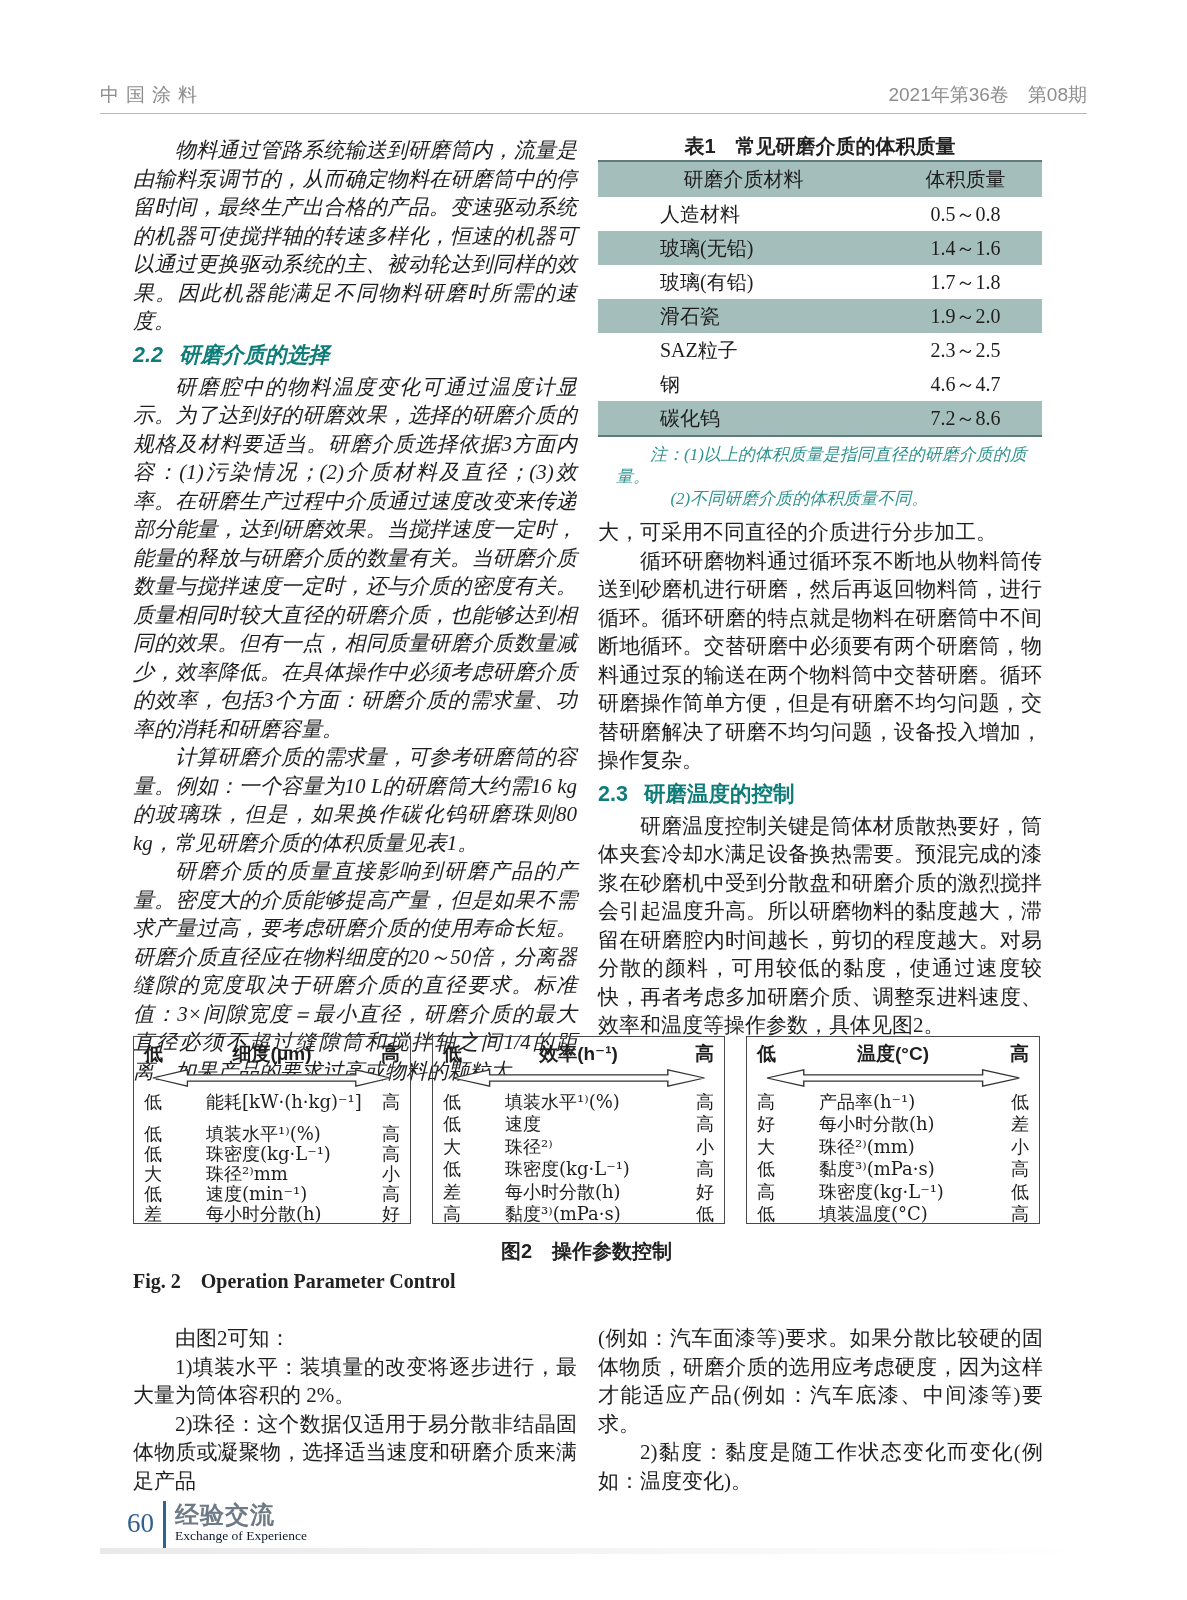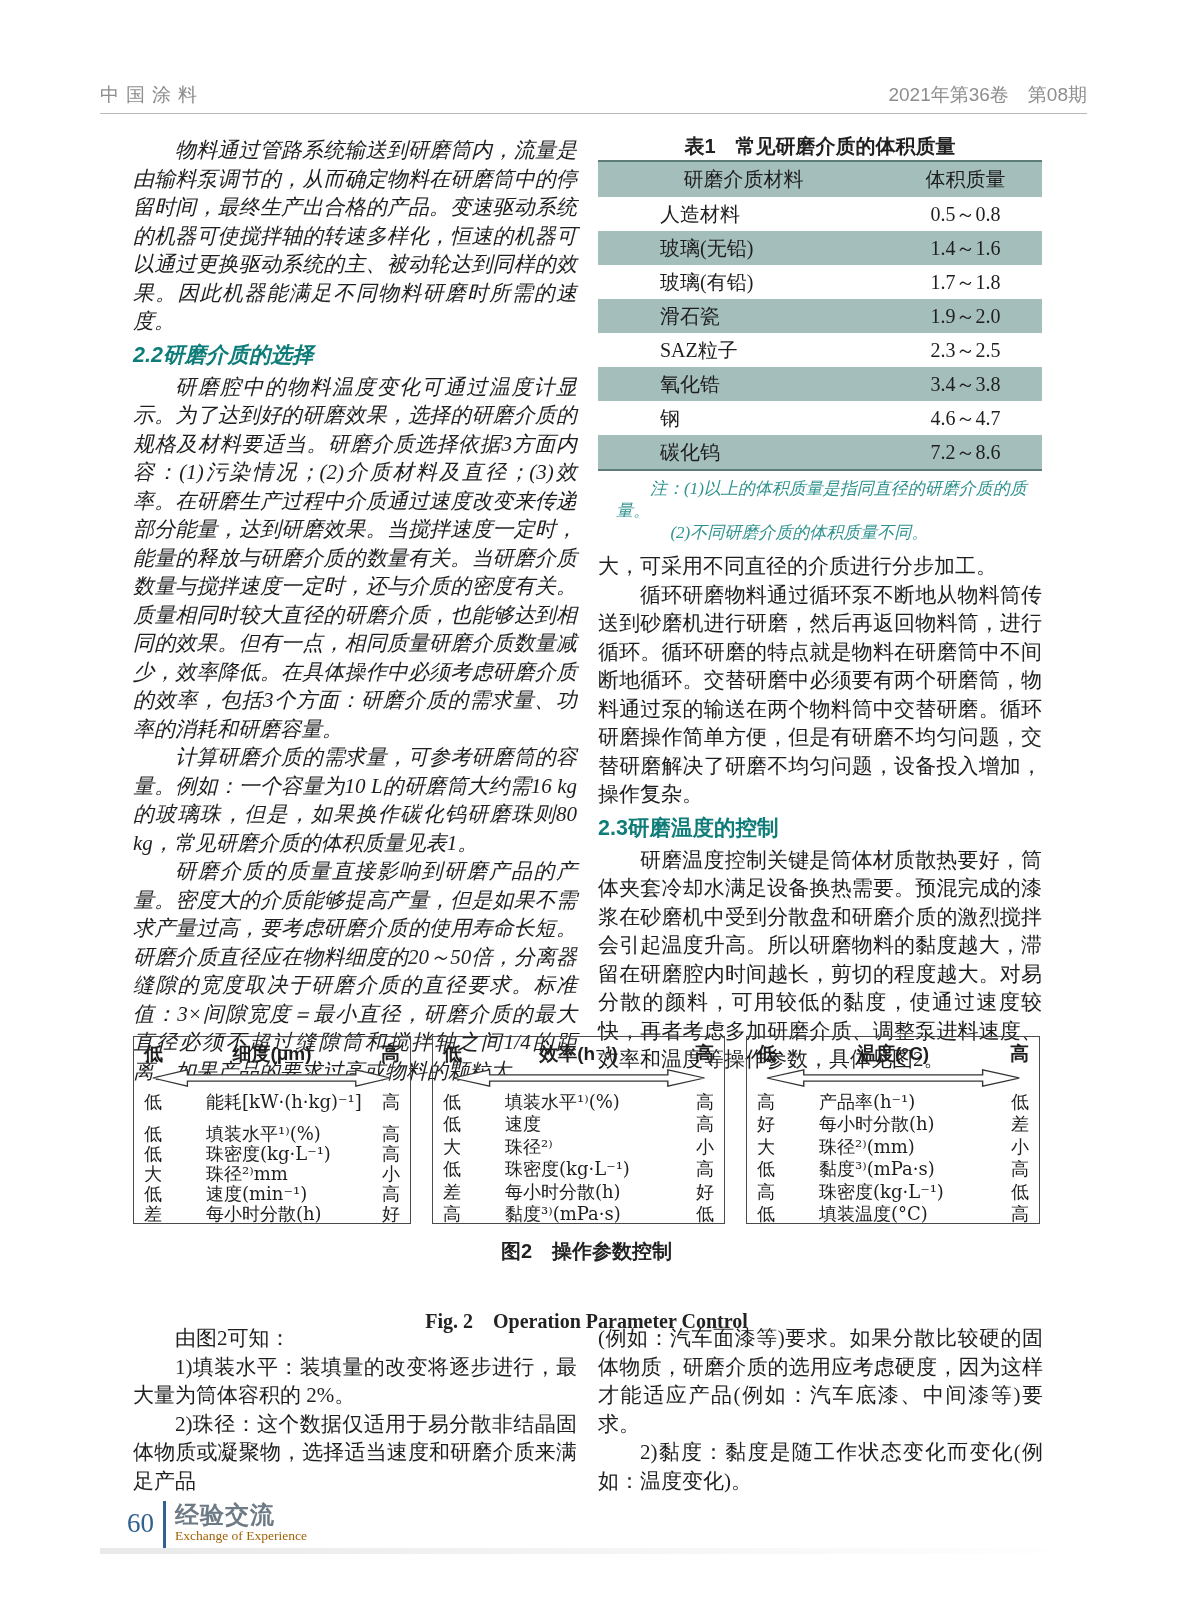--- a/index.html
+++ b/index.html
@@ -14,21 +14,21 @@
   .journal{letter-spacing:7px;}
   .header-rule{position:absolute;top:113px;left:100px;width:987px;height:1px;background:#b9b9b9;}
 
   
   .col{position:absolute;width:444px;}
   .left-col{top:136px;left:133px;font-style:italic;}
   .right-col{top:133px;left:598px;}
   .body-p{margin:0;font-size:21px;line-height:28.5px;text-align:justify;}
   .indent{text-indent:2em;}
 
-  .sec-heading{margin:6px 0 4px;display:flex;gap:0;align-items:baseline;
+  .sec-heading{margin:6px 0 4px;display:flex;gap:16px;align-items:baseline;
                font-family:"Liberation Sans","DejaVu Sans",sans-serif;
                font-weight:bold;font-size:21.5px;line-height:27px;color:#0e7c78;}
 
   
   .tbl-title-zh{text-align:center;font-weight:bold;font-size:20px;line-height:27px;
                 font-family:"Liberation Sans","DejaVu Sans",sans-serif;color:#222;}
   .tbl-title-en{text-align:center;font-weight:bold;font-size:19.5px;line-height:26px;margin-bottom:5px;}
   table.t1{width:100%;border-collapse:collapse;font-size:20px;
            border-top:2px solid #5e7d7a;border-bottom:2px solid #5e7d7a;}
   table.t1 th{font-weight:normal;height:33px;text-align:center;background:#a4bebb;}
@@ -58,35 +58,35 @@
   .fig-rows{display:flex;flex-direction:column;justify-content:space-between;height:132px;
             font-size:18px;font-family:"DejaVu Serif","Liberation Serif",serif;}
   .fig-row{display:flex;align-items:baseline;line-height:20px;}
   .fr-l{width:30px;}
   .fr-p{flex:1;padding-left:32px;}
   .fr-r{width:30px;text-align:right;}
   .fig-gap{height:12px;}
   .fig-caption-zh{position:absolute;top:1238px;left:133px;width:907px;text-align:center;
                   font-family:"Liberation Sans","DejaVu Sans",sans-serif;
                   font-weight:bold;font-size:20px;color:#222;}
-  .fig-caption-en{position:absolute;top:1308px;left:133px;width:907px;text-align:center;
+  .fig-caption-en{position:absolute;top:1268px;left:133px;width:907px;text-align:left;
                   font-weight:bold;font-size:20px;color:#222;}
 
   
   .bottom-left{top:1324px;left:133px;}
   .bottom-right{top:1324px;left:598px;width:445px;}
 
   
   .footer-band{position:absolute;left:100px;top:1548px;width:987px;height:6px;
                background:linear-gradient(to right,#e9e9e9,rgba(255,255,255,0));}
   .pg-num{position:absolute;left:127px;top:1508px;font-size:27px;color:#30618f;}
   .foot-bar{position:absolute;left:163px;top:1501px;width:3px;height:47px;background:#30618f;}
   .foot-zh{position:absolute;left:175px;top:1499px;font-size:24px;font-weight:bold;color:#6e7a85;
            font-family:"Liberation Sans","DejaVu Sans",sans-serif;letter-spacing:1px;}
-  .foot-en{position:absolute;left:175px;top:1528px;font-size:13.5px;color:#a16207;}
+  .foot-en{position:absolute;left:175px;top:1528px;font-size:13.5px;color:#0f172a;}
 </style>
 </head>
 <body>
 
 <div class="page">
 
   <div class="pg-header">
     <span class="journal">中国涂料</span>
     <span>2021年第36卷　第08期</span>
   </div>
@@ -127,24 +127,20 @@
               <td>1.7～1.8</td>
             </tr>
           <tr class="band">
               <td>滑石瓷</td>
               <td>1.9～2.0</td>
             </tr>
           <tr>
               <td>SAZ粒子</td>
               <td>2.3～2.5</td>
             </tr>
-          <tr class="band">
-              <td>氧化锆</td>
-              <td>3.4～3.8</td>
-            </tr>
           <tr>
               <td>钢</td>
               <td>4.6～4.7</td>
             </tr>
           <tr class="band">
               <td>碳化钨</td>
               <td>7.2～8.6</td>
             </tr>
         </tbody>
       </table>

